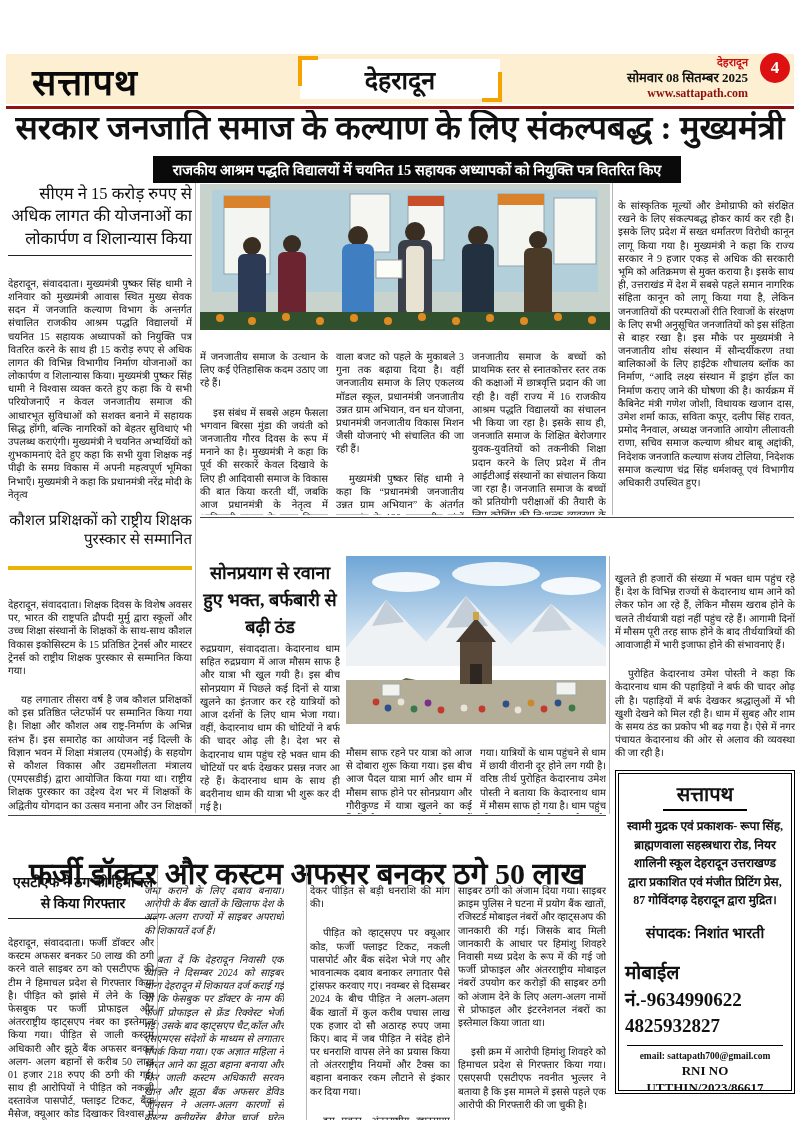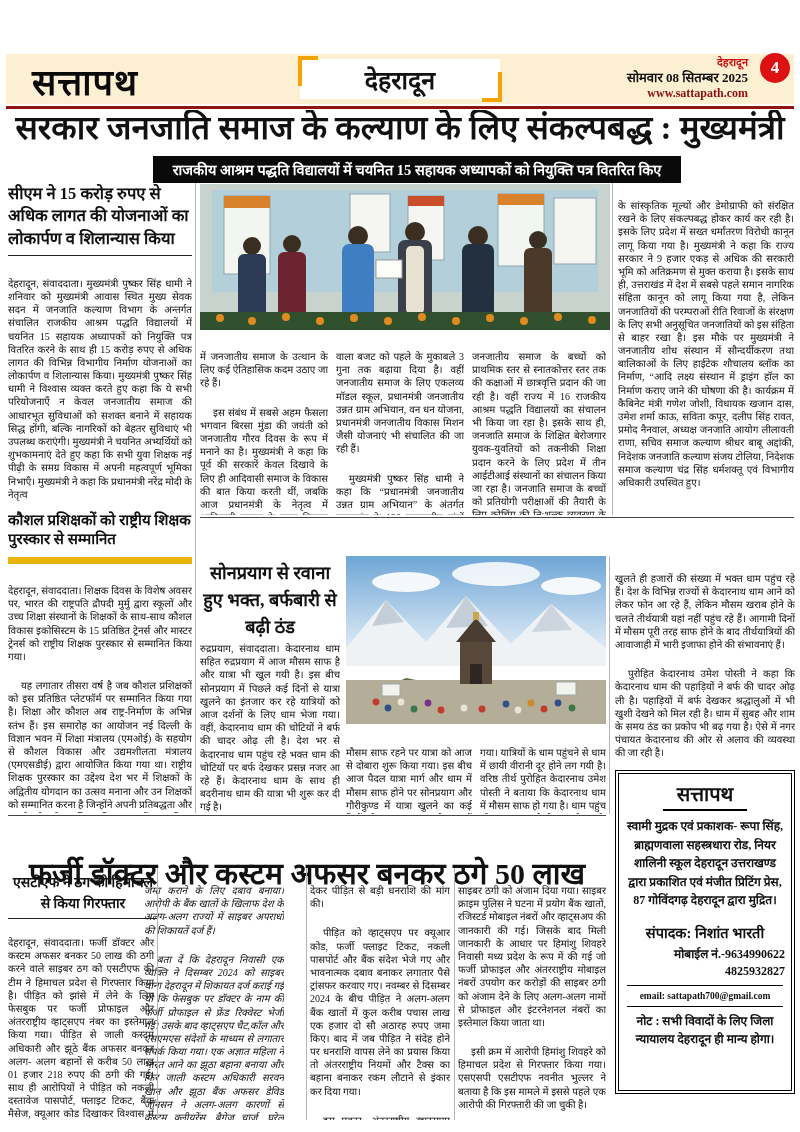--- a/index.html
+++ b/index.html
@@ -25,32 +25,32 @@
   .hdr-date{color:#111;font-size:13px;font-weight:bold;}
   .hdr-web{color:#8b0e0e;font-size:12px;font-weight:bold;}
   .pgnum{width:30px;height:30px;border-radius:50%;background:#dd1111;color:#fff;
          display:flex;align-items:center;justify-content:center;font-size:17px;font-weight:bold;}
   .redline{background:#8f1414;}
   
   .h1{font-size:33px;font-weight:bold;line-height:1.15;}
   .strapwrap{text-align:center;}
   .strap{display:inline-block;background:#0a0a0a;color:#ffffff;font-size:14.5px;
          font-weight:bold;padding:3px 20px 4px;}
-  .subhead{font-weight:bold;text-align:left;}
+  .subhead{font-weight:normal;text-align:right;}
   .subhead.cm{font-size:16.5px;line-height:1.35;border-bottom:1px solid #222;padding-bottom:5px;margin-bottom:5px;}
-  .subhead.mid{font-size:15px;line-height:1.3;border-bottom:7px solid #eab308;padding:4px 0 7px;margin:4px 0 4px;}
+  .subhead.mid{font-size:15px;line-height:1.3;border-bottom:4px solid #eab308;padding:4px 0 16px;margin:4px 0 12px;}
   .h2{font-size:26px;font-weight:bold;}
   .deck{font-size:18px;font-weight:bold;text-align:center;line-height:1.5;}
   .h3{font-size:30px;font-weight:bold;}
   
   .imprint{border:4px double #000;background:#fff;text-align:center;padding:6px 6px;box-sizing:border-box;overflow:hidden;}
   .imp-title{font-size:20px;font-weight:bold;display:inline-block;border-bottom:2px solid #000;padding:0 14px 2px;margin-bottom:6px;}
   .imp-addr{font-size:12px;font-weight:bold;line-height:1.55;}
   .imp-editor{font-size:14.5px;font-weight:bold;margin-top:12px;}
-  .imp-mob{font-size:12px;font-weight:bold;text-align:right;margin-top:4px;line-height:1.4;}
+  .imp-mob{font-size:19px;font-weight:bold;text-align:left;margin-top:18px;line-height:1.4;}
   .imp-sep{height:1px;background:#000;margin:5px 2px;}
   .imp-email{font-size:9.5px;font-weight:bold;}
   .imp-rni{font-size:13px;font-weight:bold;line-height:1.3;margin-top:2px;}
   .imp-note{font-size:12px;font-weight:bold;line-height:1.5;margin-top:4px;}
   svg{display:block;}
 </style>
 </head>
 <body>
 
 <div class="page">
@@ -231,20 +231,24 @@
   <div class="abs imprint" style="left:615px;top:770px;width:180px;height:324px;">
     <div><span class="imp-title">सत्तापथ</span></div>
     <div class="imp-addr">स्वामी मुद्रक एवं प्रकाशक- रूपा सिंह, ब्राह्मणवाला सहस्त्रधारा रोड, नियर शालिनी स्कूल देहरादून उत्तराखण्ड द्वारा प्रकाशित एवं मंजीत प्रिटिंग प्रेस, 87 गोविंदगढ़ देहरादून द्वारा मुद्रित।</div>
     <div class="imp-editor">संपादक: निशांत भारती</div>
     <div class="imp-mob">
       <span>मोबाईल नं.-</span><span>9634990622</span><br>
       <span>4825932827</span>
     </div>
     <div class="imp-sep"></div>
     <div class="imp-email">email: sattapath700@gmail.com</div>
+    <div class="imp-rni">
+      <span>RNI NO</span><br>
+      <span>UTTHIN/2023/86617</span>
+    </div>
     <div class="imp-sep"></div>
     <div class="imp-note">नोट : सभी विवादों के लिए जिला न्यायालय देहरादून ही मान्य होगा।</div>
   </div>
 
   <div class="abs hrule" style="left:8px;top:815px;width:598px;"></div>
   <div class="abs h3 fit" style="left:8px;top:819px;width:598px;height:42px;margin-top:33px;">फर्जी डॉक्टर और कस्टम अफसर बनकर ठगे 50 लाख</div>
 
   <div class="abs deck" style="left:8px;top:872px;width:150px;font-size:14px;border-bottom:1px solid #222;padding-bottom:4px;">एसटीएफ ने ठग को हिमाचल से किया गिरफ्तार</div>
 
   <div class="abs bodytxt" style="left:8px;top:920px;width:146px;height:200px;">

